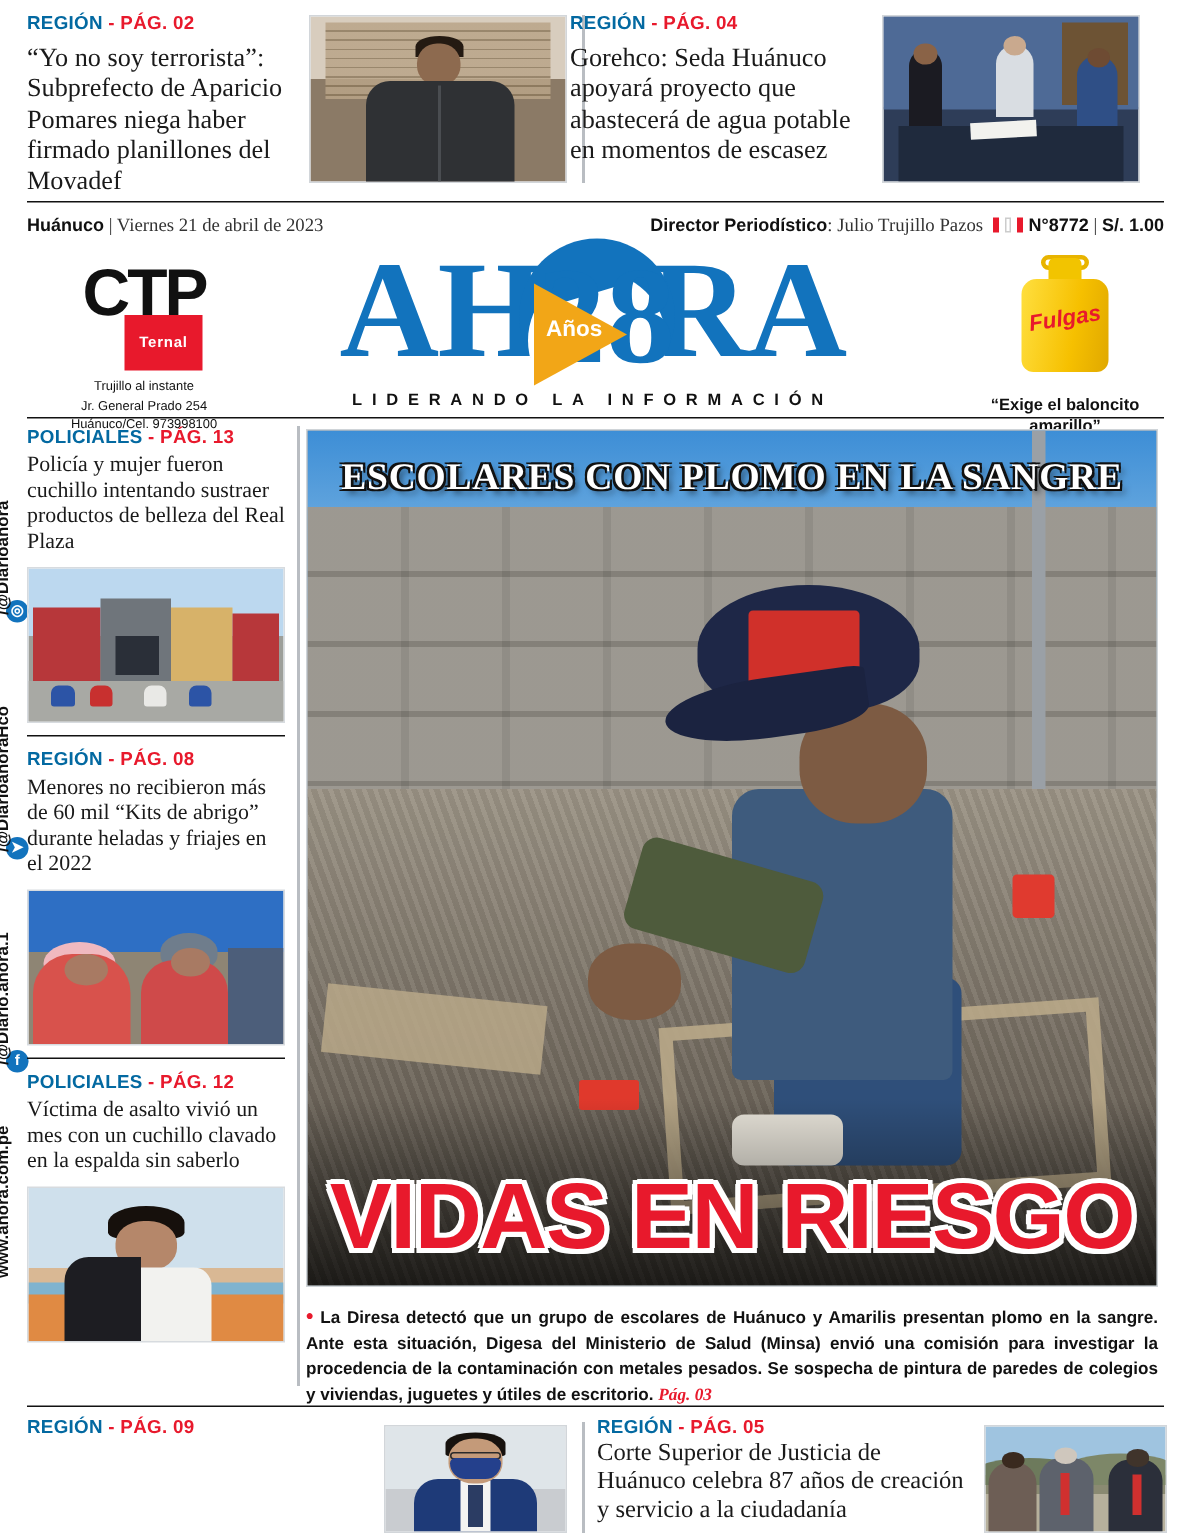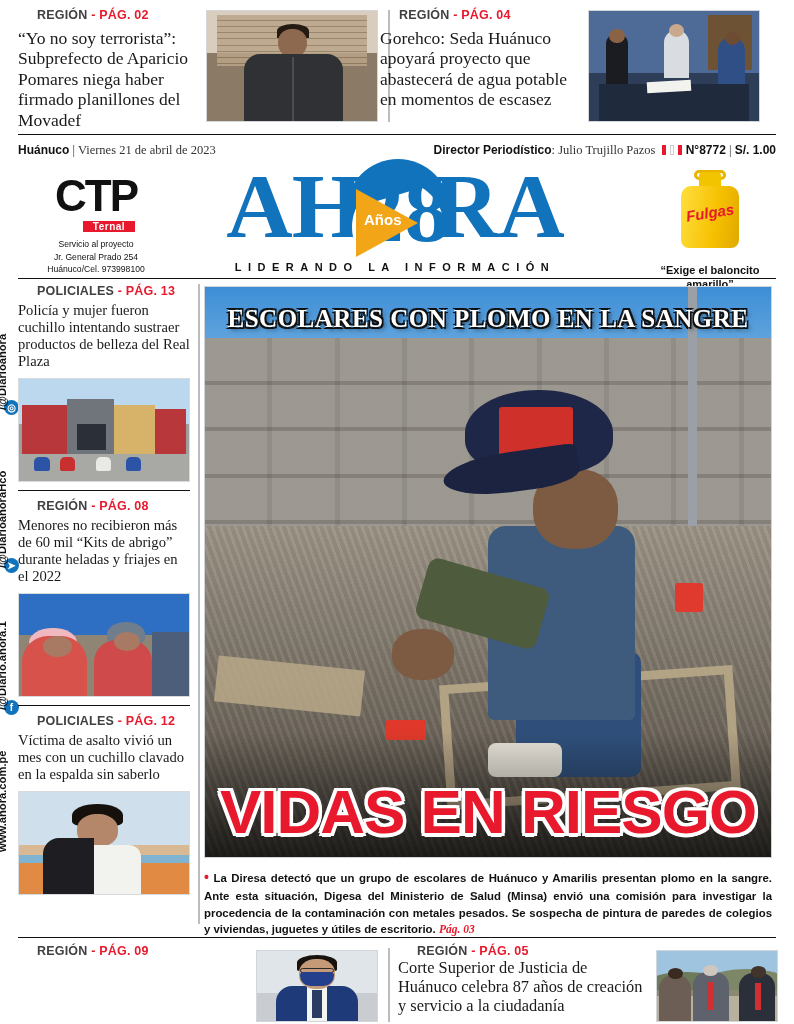--- a/index.html
+++ b/index.html
@@ -6,21 +6,21 @@
   html, body {
     width: 794px; height: 1024px;
     background: #ffffff;
     font-family: "Liberation Serif", serif;
     overflow: hidden;
   }
   .page { position: relative; width: 794px; height: 1024px; background:#fff; }
 
   
   .kicker { font-family:"Liberation Sans", sans-serif; font-weight:bold; font-size:12.5px; letter-spacing:.2px; }
-  .kicker .cat { color:#404040;margin-left:19px; }
+  .kicker .cat { color:#0369a1; }
   .kicker .pg  { color:#e8192c; }
   .hl { font-family:"Liberation Serif", serif; color:#1a1a1a; font-size:17.5px; line-height:1.17; }
 
   .photo { position:relative; overflow:hidden; background:#9aa3ab; }
 
   
   .topstrip { position:absolute; left:0; top:0; width:794px; height:134px; }
   .tbox { position:absolute; top:8px; height:118px; }
   .tbox.l { left:18px; width:360px; }
   .tbox.r { left:380px; width:380px; }
@@ -38,21 +38,21 @@
   .director { position:absolute; right:18px; top:143px; font-size:12.5px; color:#333; white-space:nowrap; }
   .director b { font-family:"Liberation Sans", sans-serif; font-size:12px; color:#111; }
   .flagbar { display:inline-block; width:4px; height:10px; background:#e8192c; margin:0 1px -1px 3px; }
   .flagbar.w { background:#fff; border:1px solid #ccc; }
 
   
   .ctp { position:absolute; left:26px; top:176px; width:140px; text-align:center; }
   .ctp .mark { font-family:"Liberation Sans", sans-serif; font-weight:bold; font-size:44px;
                letter-spacing:-2px; color:#111; line-height:.92; }
   .ctp .ternal { display:inline-block; background:#e8192c; color:#fff; font-family:"Liberation Sans",sans-serif;
-                 font-weight:bold; font-size:10px; padding:0 10px; margin:-6px 0 0 26px; letter-spacing:.5px;}
+                 font-weight:bold; font-size:10px; padding:13px 10px; margin:-6px 0 0 26px; letter-spacing:.5px;}
   .ctp .sub { font-family:"Liberation Sans", sans-serif; font-size:8.6px; color:#111; line-height:1.45; margin-top:4px; }
 
   
   .ahora { position:absolute; left:160px; top:163px; width:470px; height:112px; }
   .ahora .word { font-family:"Liberation Serif", serif; font-weight:bold; font-size:92px;
                  color:#1273bd; letter-spacing:-1px; line-height:.95; text-align:center; }
   .ahora .swoop { position:absolute; left:186px; top:-4px; width:104px; height:104px;
                   border-radius:50%; background:#1273bd; }
   .ahora .swoop-in { position:absolute; left:192px; top:18px; width:92px; height:92px;
                   border-radius:50%; background:#fff; clip-path: polygon(0 30%,100% 0,100% 100%,0 100%); }
@@ -275,21 +275,21 @@
     <span class="flagbar"></span><span class="flagbar w"></span><span class="flagbar"></span>
     <b>N°8772</b>
     <span>|</span>
     <b>S/. 1.00</b>
   </div>
 
   <div class="ctp">
     <div class="mark">CTP</div>
     <div class="ternal">Ternal</div>
     <div class="sub">
-      <div>Servicio al proyecto</div>
+      <div>Trujillo al instante</div>
       <div>Jr. General Prado 254</div>
       <div>Huánuco/Cel. 973998100</div>
     </div>
   </div>
 
   <div class="ahora">
     <div class="word">
       <span>AH</span><span style="opacity:0">O</span><span>RA</span>
     </div>
     <div class="swoop"></div>

